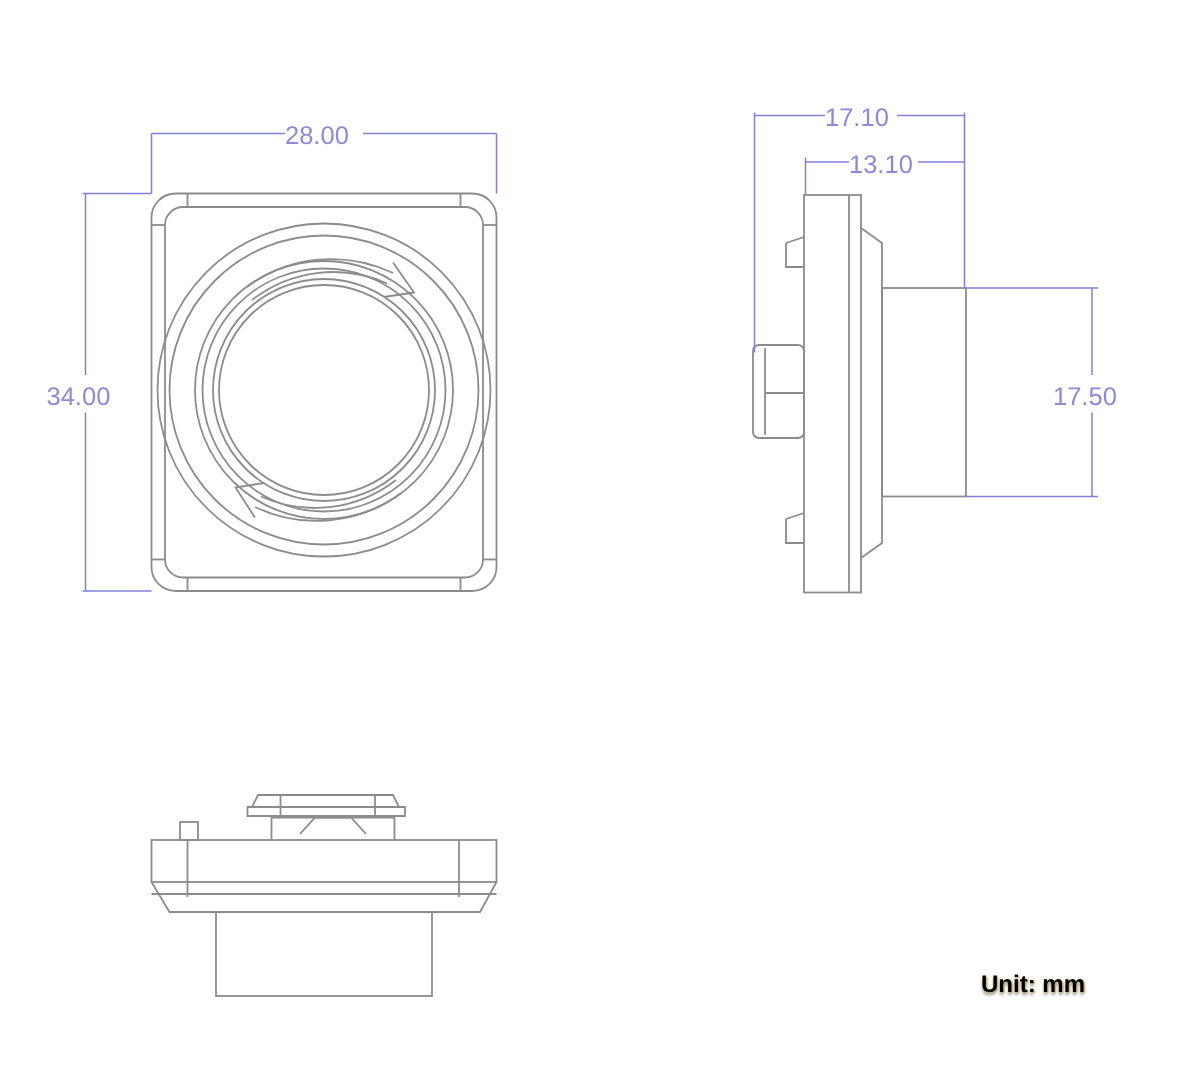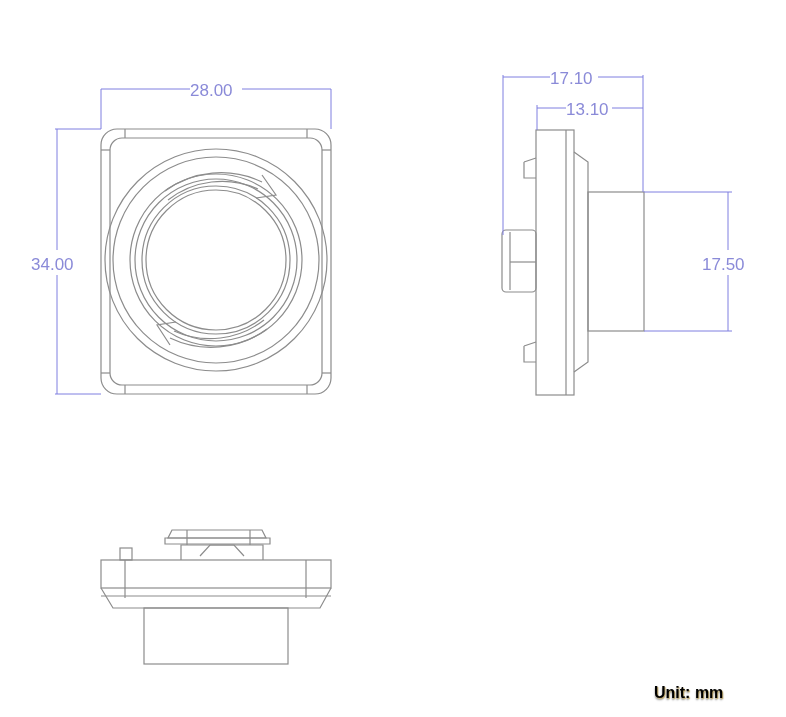--- a/index.html
+++ b/index.html
@@ -3,21 +3,20 @@
   <meta charset="utf-8">
   <style>
     html, body { margin: 0; padding: 0; background: #ffffff; }
     #canvas { position: relative; width: 786px; height: 717px; background: #ffffff; overflow: hidden; padding-left: 36px; }
     svg { position: absolute; left: 0; top: 0; }
     .dim-text { font-family: "Liberation Sans", sans-serif; font-size: 17px; fill: #8a8ad8; }
     .unit-label {
       position: absolute; left: 654px; top: 648px;
       font-family: "Liberation Sans", sans-serif; font-weight: bold; font-size: 16px; color: #000;
       text-shadow: 1px 1px 1px #c8b070, 0 2px 2px #999;
-      margin-top: 36px;
     }
   </style>
 </head>
 <body>
 
 <div id="canvas">
   <svg width="786" height="717" viewBox="0 0 786 717">
 
     <g fill="none" stroke="#8c8c8c" stroke-width="1.2">
 

